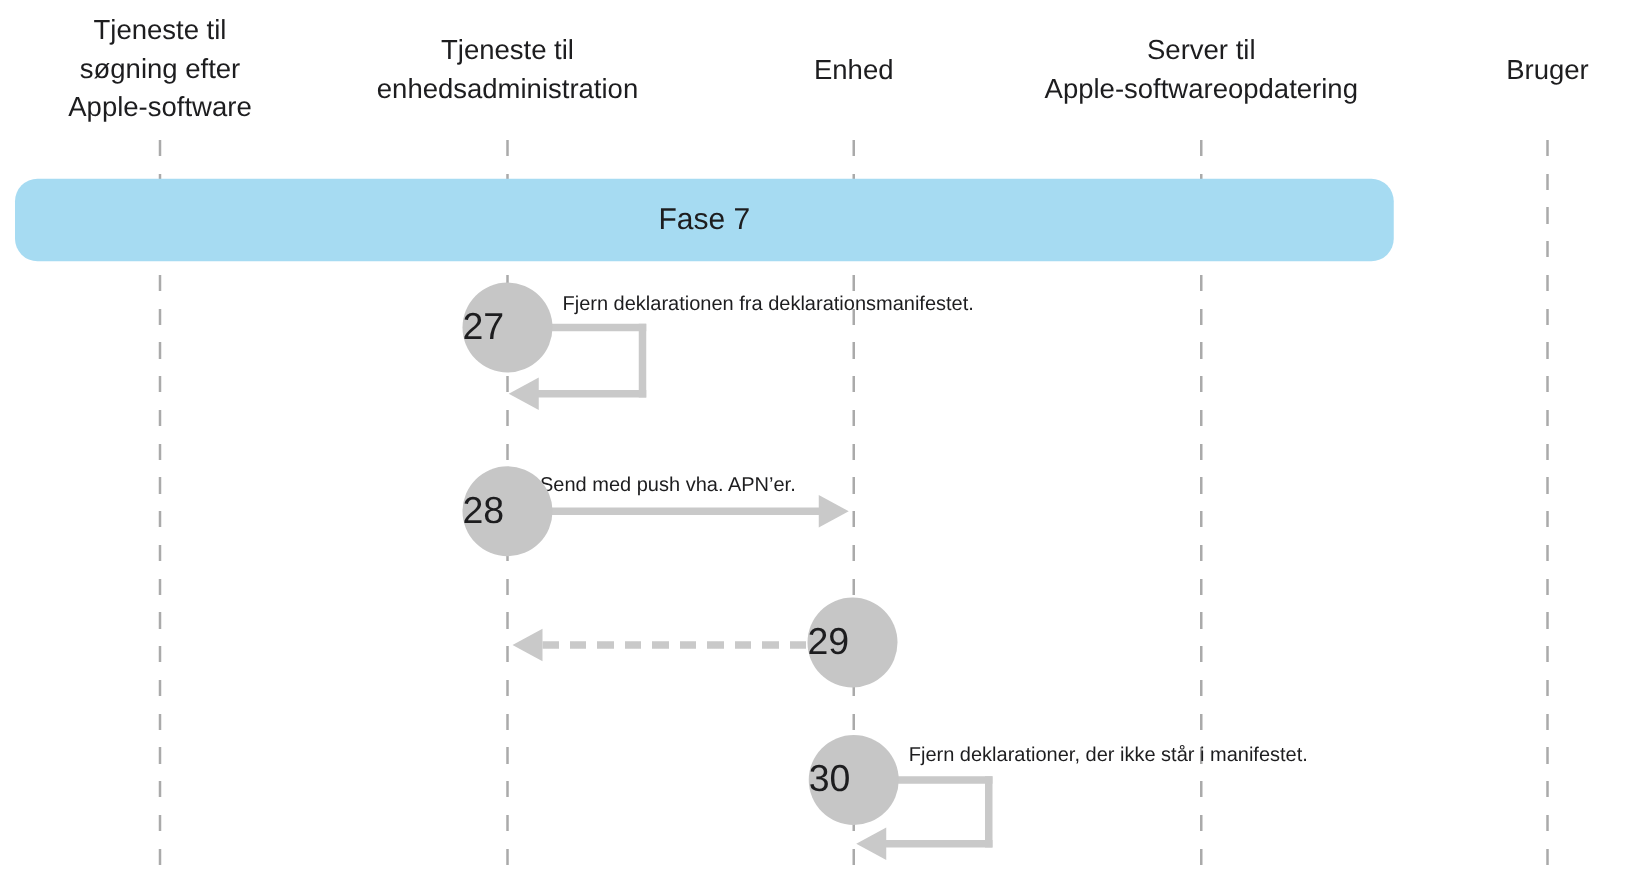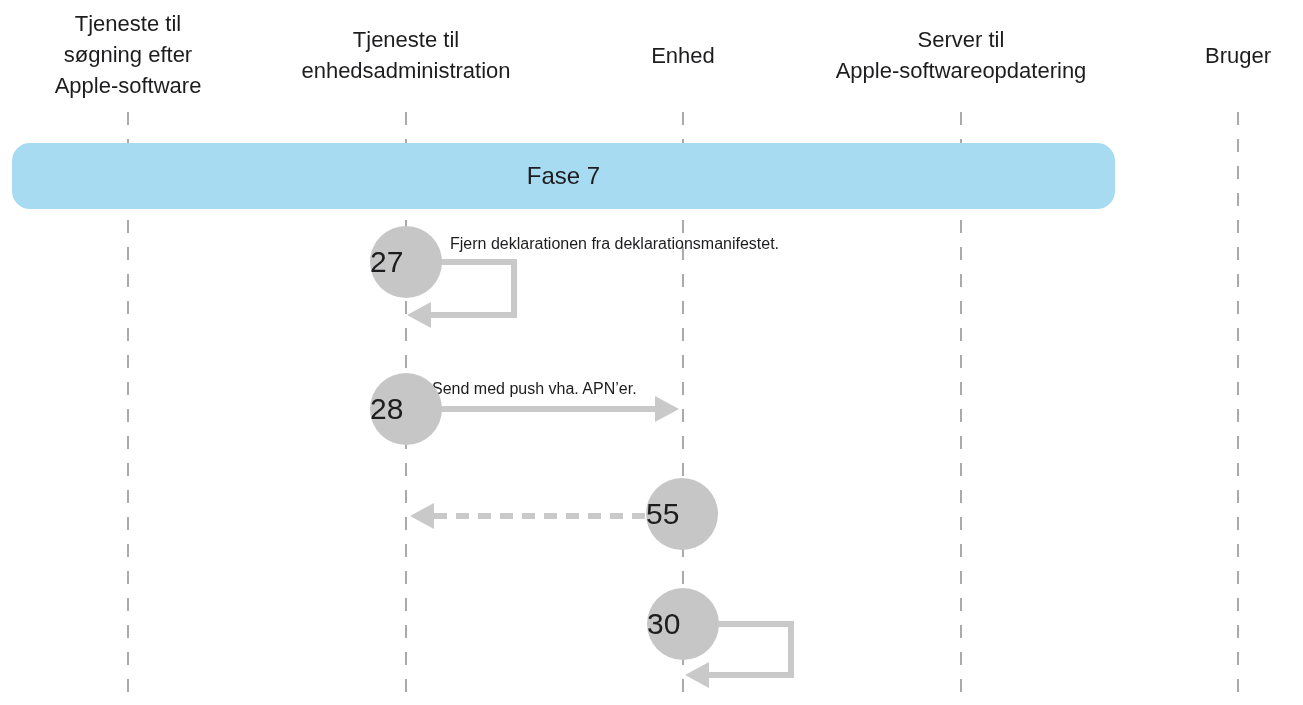--- a/index.html
+++ b/index.html
@@ -108,24 +108,25 @@
   <div class="seg" style="left:440px;top:406px;width:216px;height:6px"></div>
   <div class="head-right" style="left:655px;top:396px"></div>
   <div class="step-circle" style="left:370px;top:373px">
     <span>28</span>
   </div>
   <div class="step-label" style="left:432px;top:377px">Send med push vha. APN’er.</div>
 
   <div class="seg-dashed" style="left:434px;top:513px;width:214px;height:6px"></div>
   <div class="head-left" style="left:410px;top:503px"></div>
   <div class="step-circle" style="left:646px;top:478px">
-    <span>55</span>
+    <span>29</span>
   </div>
 
   <div class="seg" style="left:717px;top:621px;width:77px;height:6px"></div>
   <div class="seg" style="left:788px;top:621px;width:6px;height:57px"></div>
   <div class="seg" style="left:708px;top:672px;width:86px;height:6px"></div>
   <div class="head-left" style="left:685px;top:662px"></div>
   <div class="step-circle" style="left:647px;top:588px">
     <span>30</span>
   </div>
+  <div class="step-label" style="left:727px;top:593px">Fjern deklarationer, der ikke står i manifestet.</div>
 
 </div>
 
 </body></html>

